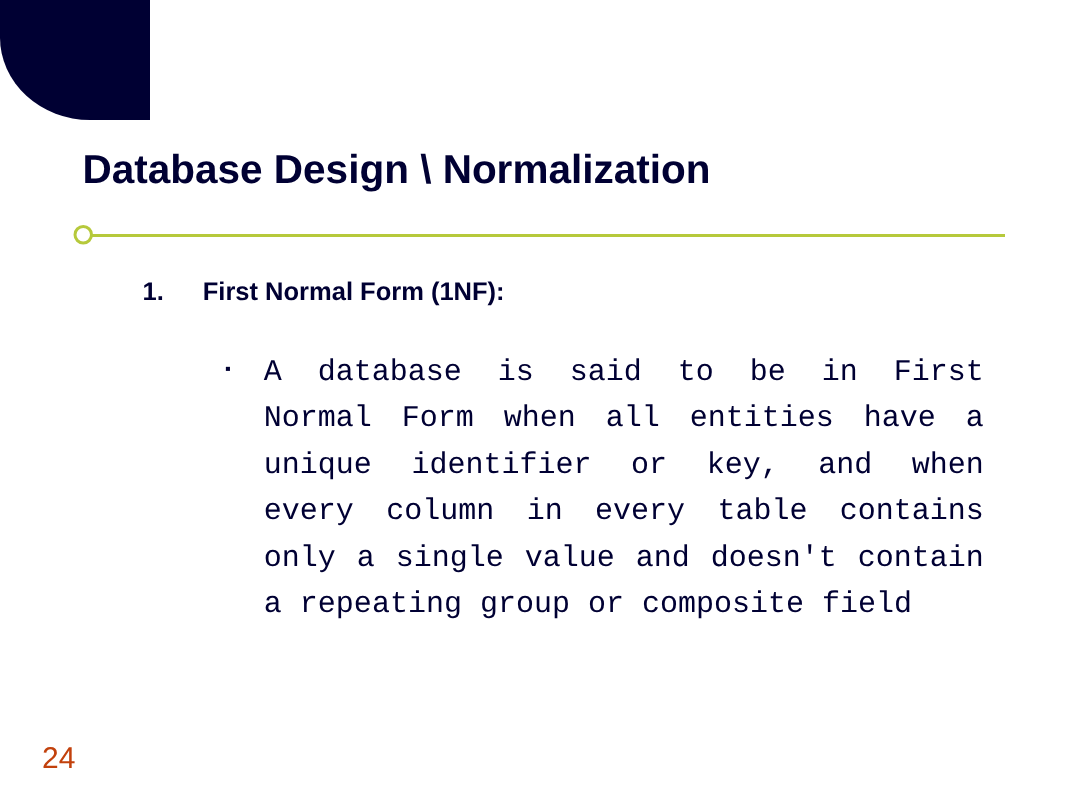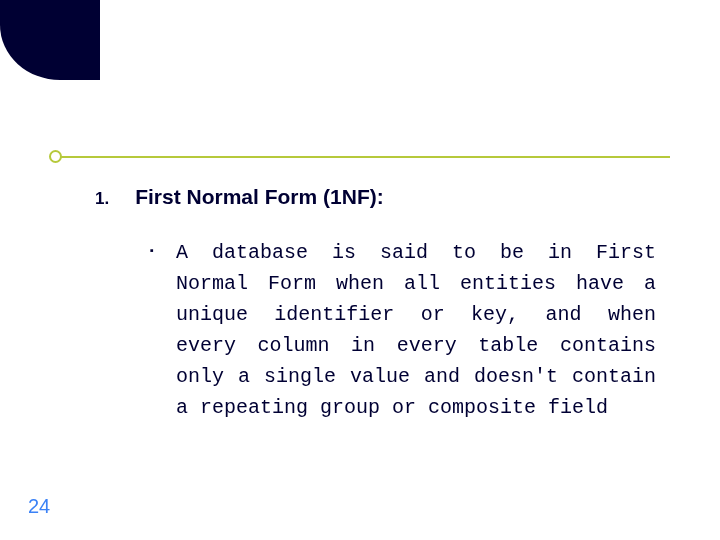--- a/index.html
+++ b/index.html
@@ -74,21 +74,21 @@
     gap: 26px;
     margin-bottom: 28px;
   }
   .list1-num {
     font-size: 17px;
     font-weight: bold;
     color: #000033;
     min-width: 14px;
   }
   .list1-text {
-    font-size: 21px;
+    font-size: 17px;
     font-weight: bold;
     color: #000033;
   }
   .list2 {
     display: flex;
     align-items: flex-start;
     gap: 22px;
     margin-left: 55px;
   }
   .list2-bullet {
@@ -102,32 +102,33 @@
     line-height: 1.55;
     text-align: justify;
     width: 480px;
     font-family: Liberation Mono, monospace;
   }
   .page-num {
     position: absolute;
     bottom: 22px;
     left: 28px;
     font-size: 20px;
-    color: #3b82f6;
+    color: #c2410c;
   }
 </style>
 </head>
 <body>
 
 <div class="slide">
 
   <div class="top-corner-mask">
     <div class="top-corner-curve"></div>
   </div>
 
+  <div class="heading">Database Design \ Normalization</div>
 
   <div class="rule-wrap">
     <div class="rule-circle"></div>
     <div class="rule-line"></div>
   </div>
 
   <div class="body">
     <div class="list1">
       <span class="list1-num">1.</span>
       <span class="list1-text">First Normal Form (1NF):</span>

